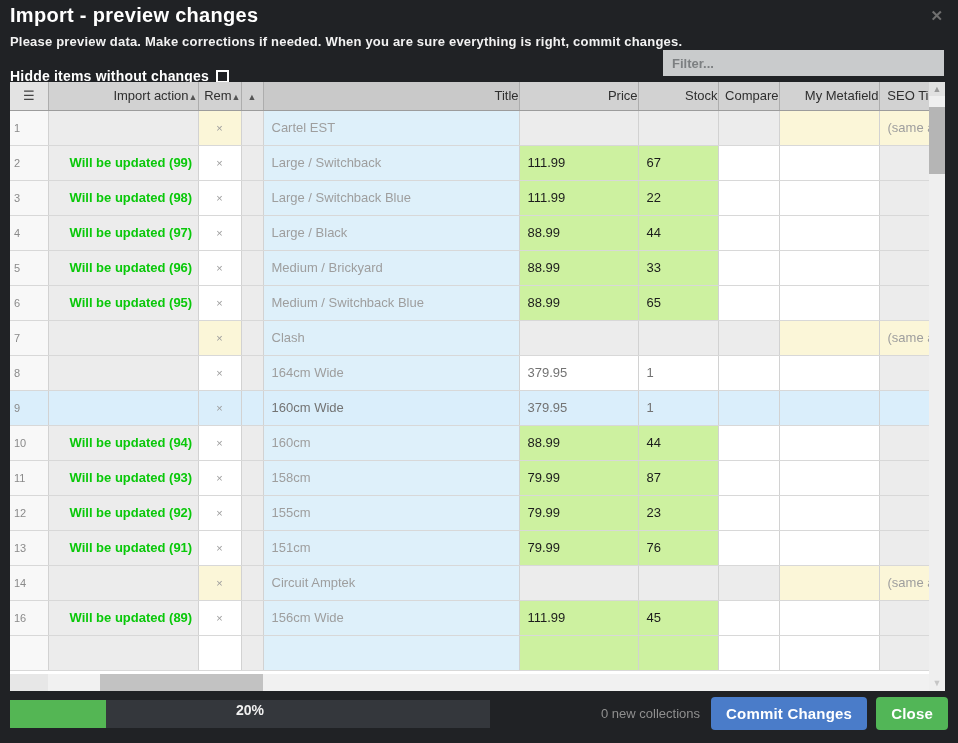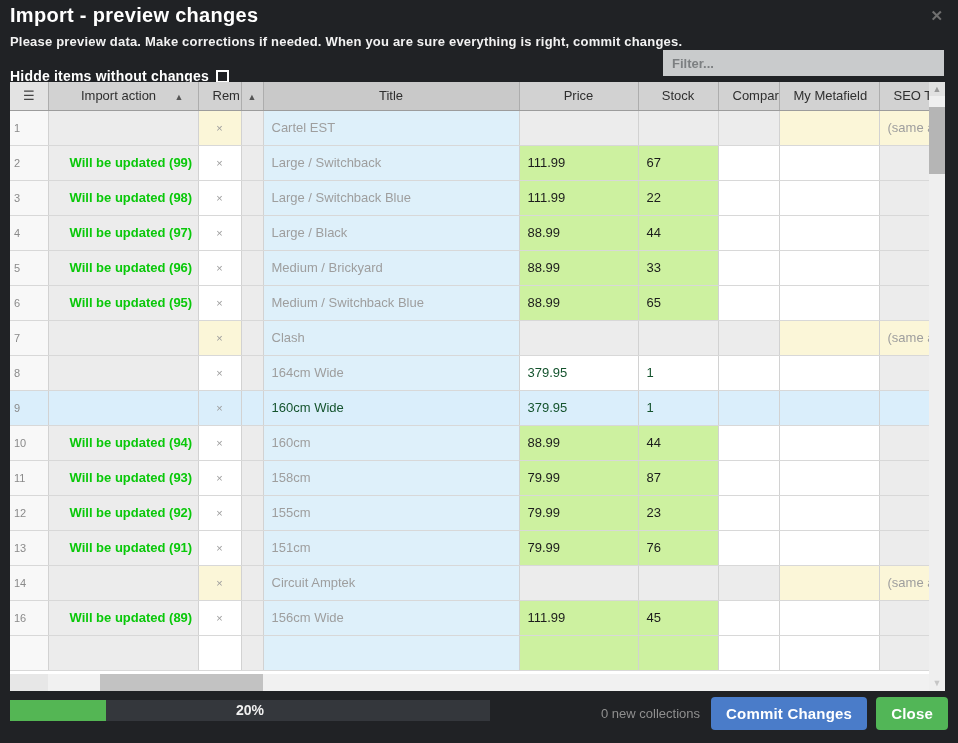--- a/index.html
+++ b/index.html
@@ -41,40 +41,40 @@
 
   
   #grid {
     position:absolute; left:10px; top:82px; width:919px; height:592px;
     overflow:hidden; background:#fff;
   }
   table { border-collapse:collapse; table-layout:fixed; width:919px; }
   th, td { overflow:hidden; white-space:nowrap; }
   th {
     height:28px; background:#d2d2d2; color:#2f2f2f;
-    font-size:13px; font-weight:400; text-align:center; padding:0 14px;
+    font-size:13px; font-weight:400; text-align:right; padding:0 0;
     border-right:1px solid #adadad; border-bottom:1px solid #9c9c9c;
   }
   th.th-num { background:#e3e3e3; text-align:center; color:#444; padding:0; }
   th.th-title { background:#c9c9c9; }
   .sort-arrow { font-size:9px; color:#555; }
   .sort-right { float:right; margin-top:4px; }
   td {
     height:35px; font-size:13px; color:#9e9e9e; padding:0 8px;
     border-right:1px solid #d2d2d2; border-bottom:1px solid #d8d8d8;
     background:#fff;
   }
   td.c-num { background:#f8f8f8; color:#8a8a8a; font-size:11px; padding:0 4px; }
   td.c-g  { background:#ececec;padding-left:21px; }
   td.c-y  { background:#fbf6d8; }
   td.c-b  { background:#def0fa; }
   td.c-gr { background:#cdf1a0; color:#1c1c1c; }
   td.c-w  { background:#fff; }
   td.c-s  { background:#daeefb; }
-  td.mut  { color:#14532d; }
+  td.mut  { color:#737373; }
   td.act-green { color:#0ac80a; font-weight:700; }
   td.c-rem { text-align:center; color:#9b9b9b; font-size:11px; padding:0; }
 
   
   .vscroll {
     position:absolute; left:929px; top:82px; width:16px; height:609px;
     background:#efefef;
   }
   .vscroll .arrow-up {
     position:absolute; top:0; left:0; width:16px; height:14px;
@@ -89,21 +89,21 @@
   }
   .hscroll {
     position:absolute; left:10px; top:674px; width:919px; height:17px;
     background:#f1f1f1;
   }
   .hscroll .cap { position:absolute; left:0; top:0; width:38px; height:17px; background:#e7e7e7; }
   .hscroll .thumb { position:absolute; left:90px; top:0; width:163px; height:17px; background:#c2c2c2; }
 
   
   .progress {
-    position:absolute; left:10px; top:700px; width:480px; height:21px;
+    position:absolute; left:10px; top:700px; width:480px; height:28px;
     background:#34373c; overflow:hidden;
   }
   .progress .fill { position:absolute; left:0; top:0; bottom:0; background:#54b654; }
   .progress .label {
     position:absolute; left:0; right:0; top:0; bottom:0;
     color:#f0f0f0; font-size:14px; font-weight:600; text-align:center; line-height:21px;
   }
   .footer-right {
     position:absolute; right:10px; top:696px; height:34px;
     display:flex; align-items:center; gap:9px;

